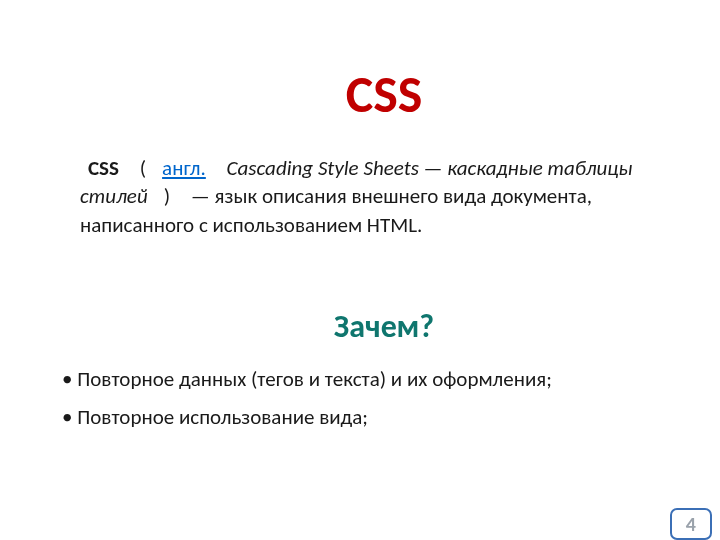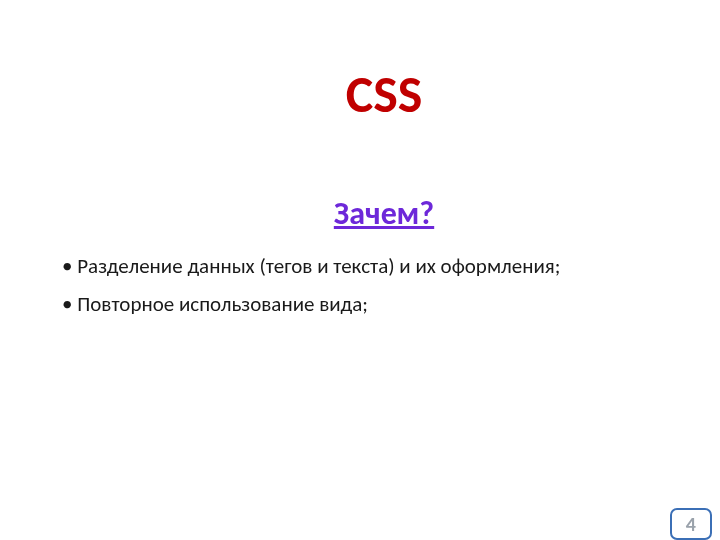--- a/index.html
+++ b/index.html
@@ -33,24 +33,23 @@
     .definition .abbr { font-weight: 700; }
     .definition .lang-link {
       color: #0066cc;
       text-decoration: underline;
     }
     .definition .italic { font-style: italic; }
     .subheading {
       text-align: center;
       font-size: 32px;
       font-weight: 700;
-      color: #6d28d9;
+      color: #0f766e;
       margin-top: 68px;
       margin-bottom: 18px;
-      text-decoration: underline;
     }
     .bullets {
       font-size: 21px;
       line-height: 1.45;
       list-style: none;
       padding-left: 0;
       margin-left: -18px;
     }
     .bullets li::before {
       content: "• ";
@@ -67,22 +66,25 @@
       color: #9aa2ab;
       background: #fff;
     }
   </style>
 </head>
 <body>
 
 <div class="slide">
   <h1 class="title">CSS</h1>
 
+  <p class="definition">
+    <span class="abbr">CSS</span><span> (</span><a href="#" class="lang-link">англ.</a><span class="italic"> Cascading Style Sheets — каскадные таблицы стилей</span><span>)</span><span> — язык описания внешнего вида документа, написанного с использованием HTML.</span>
+  </p>
 
   <h2 class="subheading">Зачем?</h2>
 
   <ul class="bullets">
-    <li>Разделение данных (тегов и текста) и их оформления;</li>
+    <li>Повторное данных (тегов и текста) и их оформления;</li>
     <li>Повторное использование вида;</li>
   </ul>
 
   <div class="page-number">4</div>
 </div>
 
 </body></html>

